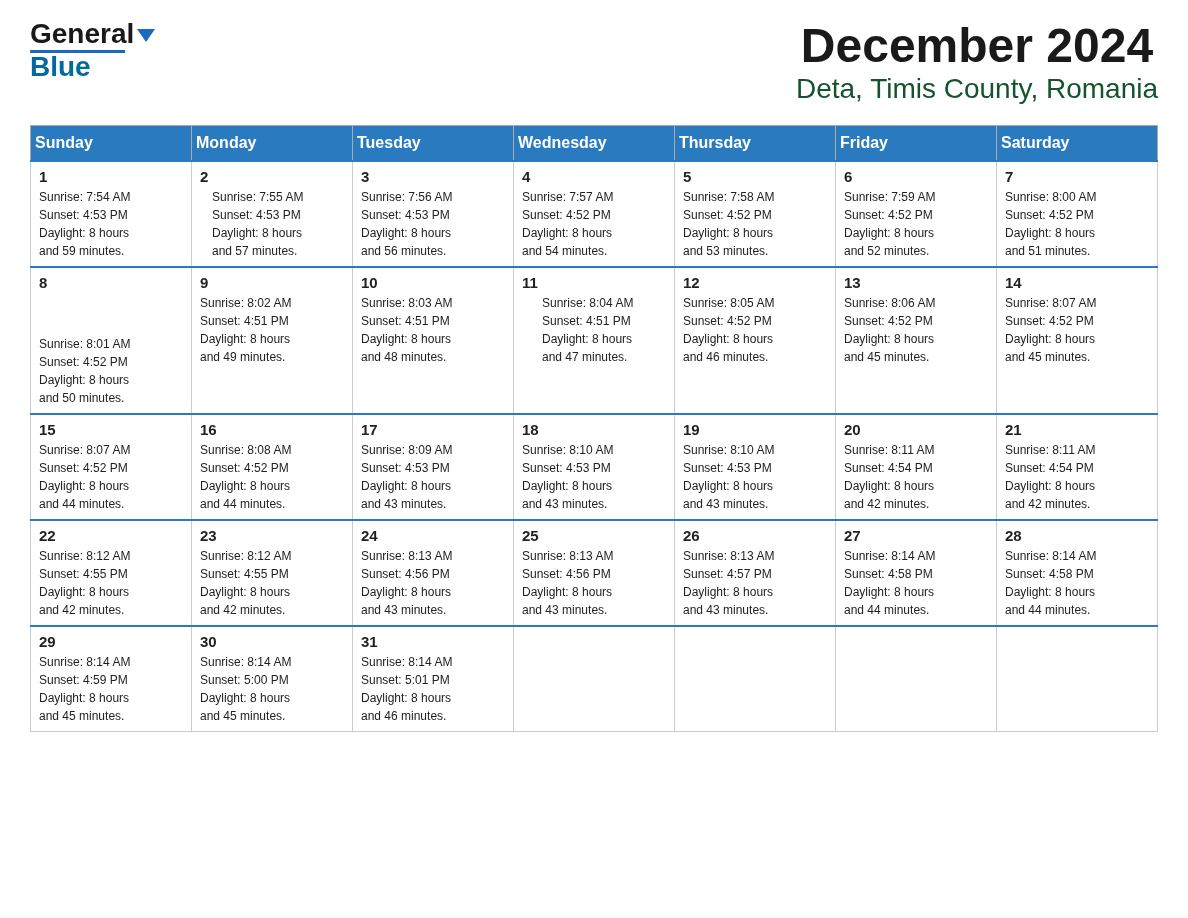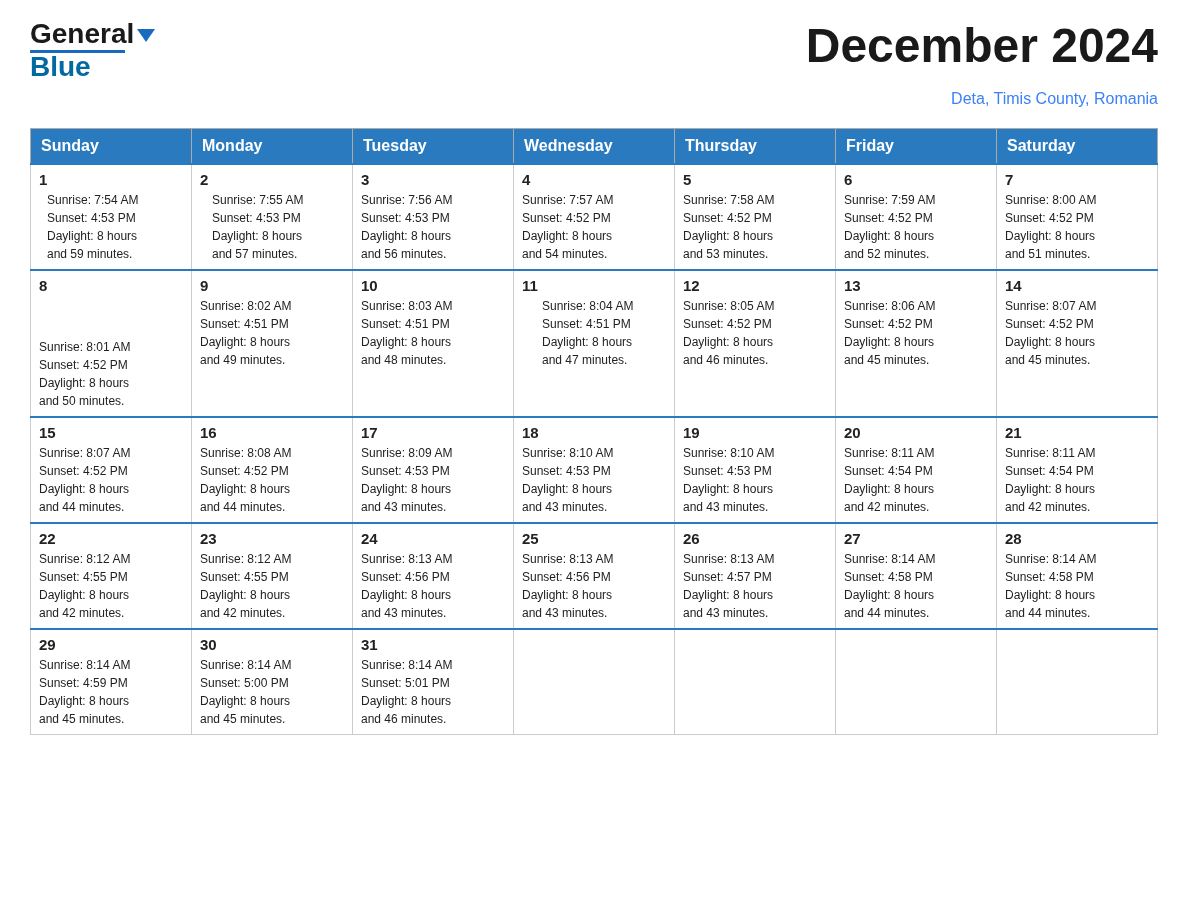--- a/index.html
+++ b/index.html
@@ -43,35 +43,35 @@
       text-align: right;
     }
     .title-block h1 {
       font-size: 48px;
       font-weight: bold;
       color: #1a1a1a;
       line-height: 1.1;
       text-align: center;
     }
     .title-block .subtitle {
-      font-size: 16px;
-      color: #3b82f6;
-      margin-top: 17px;
+      font-size: 28px;
+      color: #14532d;
+      margin-top: 0;
     }
     .calendar {
       width: 100%;
       border-collapse: collapse;
       border: 1px solid #aaa;
     }
     .calendar th {
       background-color: #2a7abf;
       color: #fff;
       font-size: 16px;
       font-weight: bold;
-      padding: 8px 10px;
+      padding: 8px 4px;
       text-align: left;
       border: 1px solid #aaa;
     }
     .calendar td {
       vertical-align: top;
       padding: 6px 8px;
       border: 1px solid #ccc;
       width: 14.28%;
       font-size: 12.5px;
       color: #222;
@@ -126,21 +126,21 @@
         <th>Wednesday</th>
         <th>Thursday</th>
         <th>Friday</th>
         <th>Saturday</th>
       </tr>
   </thead>
   <tbody id="calendar-body">
   <tr class="week-row">
         <td>
           <span class="day-num">1</span>
-          <div class="day-info" style="white-space: pre-line; margin-left: 8px;">Sunrise: 7:54 AM
+          <div class="day-info" style="white-space: pre-line;">Sunrise: 7:54 AM
 Sunset: 4:53 PM
 Daylight: 8 hours
 and 59 minutes.</div>
         </td>
         <td>
           <span class="day-num">2</span>
           <div class="day-info" style="white-space: pre-line; margin-left: 12px;">Sunrise: 7:55 AM
 Sunset: 4:53 PM
 Daylight: 8 hours
 and 57 minutes.</div>

